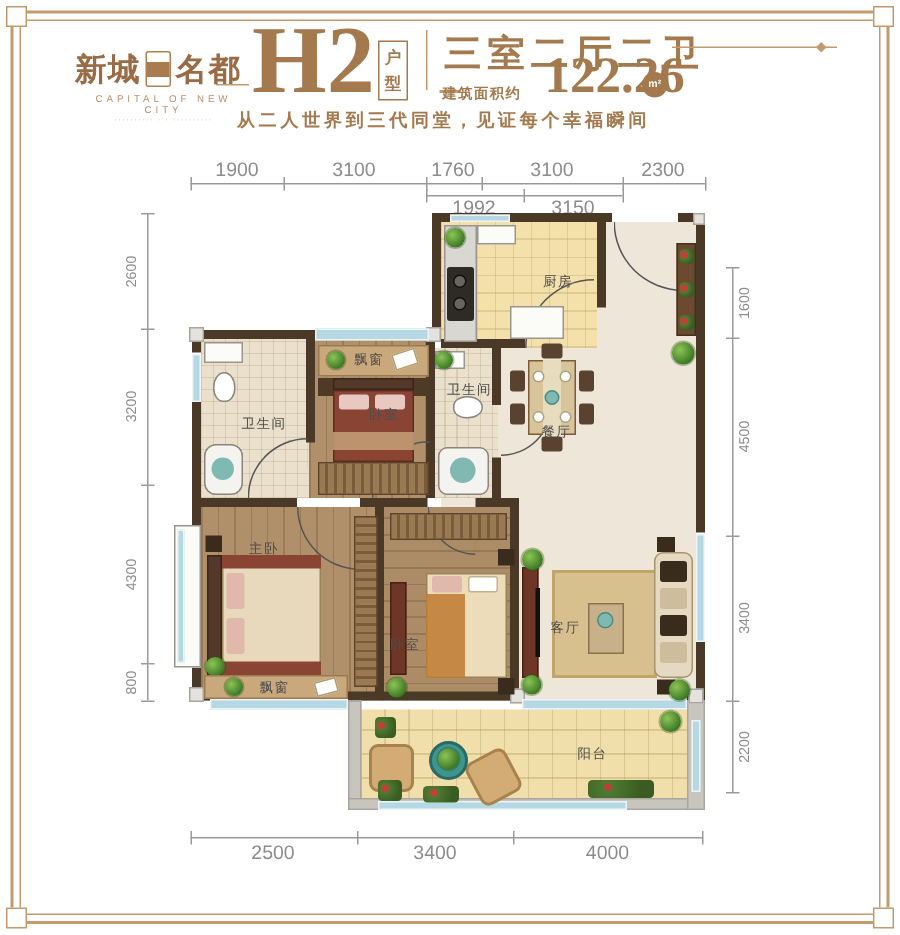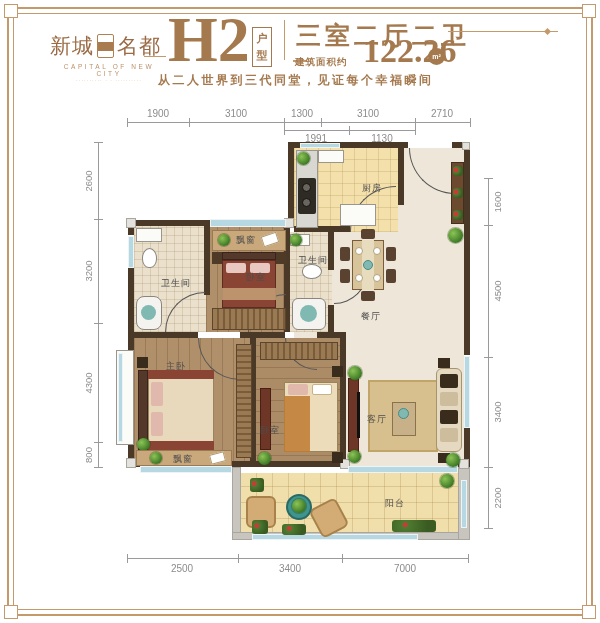--- a/index.html
+++ b/index.html
@@ -4,40 +4,40 @@
 <style>
   html,body{margin:0;padding:0;}
   body{width:600px;height:623px;position:relative;background:#ffffff;overflow:hidden;
        font-family:"Liberation Sans",sans-serif;}
   .abs{position:absolute;box-sizing:border-box;}
   
   .frame-outer{left:7px;top:7px;right:7px;bottom:7px;border:2px solid #c49a6c;}
   .frame-inner{left:13px;top:13px;right:13px;bottom:13px;border:1px solid #c49a6c;}
   .corner{width:14px;height:14px;border:1px solid #c49a6c;background:#fff;}
   
-  .brand-cn{font-family:"Liberation Serif",serif;font-weight:normal;color:#9a6b45;font-size:21px;letter-spacing:1px;display:flex;align-items:center;gap:3px;}
+  .brand-cn{font-family:"Liberation Serif",serif;font-weight:bold;color:#9a6b45;font-size:21px;letter-spacing:1px;display:flex;align-items:center;gap:3px;}
   .seal{width:15px;height:22px;border:1px solid #b08050;border-radius:2px;background:linear-gradient(#fff 30%,#a97c50 30% 75%,#fff 75%);}
   .brand-en{font-size:6.5px;letter-spacing:2.6px;color:#bb9168;margin-top:3px;text-align:center;}
   .brand-micro{font-size:5px;letter-spacing:1px;color:#cfab82;text-align:center;}
   .h2big{font-family:"Liberation Serif",serif;font-weight:bold;color:#a5794e;font-size:64px;line-height:1;}
   .typebox{width:20px;border:1px solid #a5794e;color:#a5794e;font-size:11px;font-weight:bold;
            display:flex;flex-direction:column;align-items:center;padding:3px 0;gap:2px;font-family:"Liberation Serif",serif;}
   .rooms-title{font-family:"Liberation Serif",serif;font-weight:bold;color:#a5794e;font-size:25px;letter-spacing:4px;white-space:nowrap;}
   .area-label{font-size:9.5px;font-weight:bold;color:#a5794e;letter-spacing:1px;}
   .area-value{font-family:"Liberation Serif",serif;font-weight:bold;color:#a5794e;font-size:34px;line-height:1;}
   .unit-circle{width:17px;height:17px;border-radius:50%;background:#a5794e;color:#fff;font-size:7px;font-weight:bold;
                display:flex;align-items:center;justify-content:center;}
   .slogan{font-size:12px;font-weight:bold;color:#a5794e;letter-spacing:2.5px;white-space:nowrap;}
   .brownline{background:#c49a6c;}
   .diamond{width:5px;height:5px;background:#c49a6c;transform:rotate(45deg);}
   
   .dline{background:#9a9a9a;}
   .tickv{width:1px;height:9px;background:#9a9a9a;}
   .tickh{width:9px;height:1px;background:#9a9a9a;}
-  .dim{font-size:10px;color:#8c8c8c;white-space:nowrap;transform:translate(-50%,-50%);}
+  .dim{font-size:13px;color:#8c8c8c;white-space:nowrap;transform:translate(-50%,-50%);}
   .dimr{font-size:9.5px;color:#8c8c8c;white-space:nowrap;transform:translate(-50%,-50%) rotate(-90deg);}
   
   .wall{background:#4a3927;}
   .gwall{background:#c8c5bf;border:1px solid #a9a6a0;}
   .col{background:#e4e2dd;border:1px solid #a9a6a0;}
   .win{background:#b5d8e2;border:1px solid #eef4f6;}
   .marble{background:#eee7d9;}
   .tileY{background:#f3e0ab;background-image:repeating-linear-gradient(0deg,rgba(170,140,80,.25) 0 1px,transparent 1px 12px),repeating-linear-gradient(90deg,rgba(170,140,80,.25) 0 1px,transparent 1px 12px);}
   .tileB{background:#eae0cc;background-image:repeating-linear-gradient(0deg,rgba(160,140,100,.25) 0 1px,transparent 1px 8px),repeating-linear-gradient(90deg,rgba(160,140,100,.25) 0 1px,transparent 1px 8px);}
   .wood{background:#b0906a;background-image:repeating-linear-gradient(90deg,rgba(90,60,30,.25) 0 1px,transparent 1px 11px);}
@@ -94,30 +94,30 @@
 
 <div class="abs dline" style="left:127px;top:122px;width:343px;height:1px;"></div>
 <div class="abs tickv" style="left:127px;top:118px;"></div>
 <div class="abs tickv" style="left:189px;top:118px;"></div>
 <div class="abs tickv" style="left:284px;top:118px;"></div>
 <div class="abs tickv" style="left:321px;top:118px;"></div>
 <div class="abs tickv" style="left:415px;top:118px;"></div>
 <div class="abs tickv" style="left:470px;top:118px;"></div>
 <div class="abs dim" style="left:158px;top:113px;">1900</div>
 <div class="abs dim" style="left:236px;top:113px;">3100</div>
-<div class="abs dim" style="left:302px;top:113px;">1300</div>
+<div class="abs dim" style="left:302px;top:113px;">1760</div>
 <div class="abs dim" style="left:368px;top:113px;">3100</div>
-<div class="abs dim" style="left:442px;top:113px;">2710</div>
+<div class="abs dim" style="left:442px;top:113px;">2300</div>
 
 <div class="abs dline" style="left:284px;top:130px;width:131px;height:1px;"></div>
 <div class="abs tickv" style="left:284px;top:126px;"></div>
 <div class="abs tickv" style="left:349px;top:126px;"></div>
 <div class="abs tickv" style="left:415px;top:126px;"></div>
-<div class="abs dim" style="left:316px;top:138px;">1991</div>
-<div class="abs dim" style="left:382px;top:138px;">1130</div>
+<div class="abs dim" style="left:316px;top:138px;">1992</div>
+<div class="abs dim" style="left:382px;top:138px;">3150</div>
 
 <div class="abs dline" style="left:98px;top:142px;width:1px;height:325px;"></div>
 <div class="abs tickh" style="left:94px;top:142px;"></div>
 <div class="abs tickh" style="left:94px;top:219px;"></div>
 <div class="abs tickh" style="left:94px;top:323px;"></div>
 <div class="abs tickh" style="left:94px;top:442px;"></div>
 <div class="abs tickh" style="left:94px;top:467px;"></div>
 <div class="abs dimr" style="left:88px;top:181px;">2600</div>
 <div class="abs dimr" style="left:88px;top:271px;">3200</div>
 <div class="abs dimr" style="left:88px;top:383px;">4300</div>
@@ -134,21 +134,21 @@
 <div class="abs dimr" style="left:497px;top:412px;">3400</div>
 <div class="abs dimr" style="left:497px;top:498px;">2200</div>
 
 <div class="abs dline" style="left:127px;top:558px;width:341px;height:1px;"></div>
 <div class="abs tickv" style="left:127px;top:554px;"></div>
 <div class="abs tickv" style="left:238px;top:554px;"></div>
 <div class="abs tickv" style="left:342px;top:554px;"></div>
 <div class="abs tickv" style="left:468px;top:554px;"></div>
 <div class="abs dim" style="left:182px;top:568px;">2500</div>
 <div class="abs dim" style="left:290px;top:568px;">3400</div>
-<div class="abs dim" style="left:405px;top:568px;">7000</div>
+<div class="abs dim" style="left:405px;top:568px;">4000</div>
 
 <div class="abs marble" style="left:294px;top:148px;width:170px;height:319px;"></div>
 <div class="abs tileY" style="left:294px;top:148px;width:104px;height:84px;"></div>
 <div class="abs tileB" style="left:134px;top:226px;width:72px;height:106px;"></div>
 <div class="abs wood" style="left:206px;top:226px;width:82px;height:106px;"></div>
 <div class="abs tileB" style="left:288px;top:232px;width:44px;height:100px;"></div>
 <div class="abs wood" style="left:134px;top:338px;width:122px;height:129px;"></div>
 <div class="abs woodv" style="left:256px;top:338px;width:90px;height:129px;"></div>
 <div class="abs sand" style="left:240px;top:473px;width:222px;height:62px;"></div>
 
@@ -319,18 +319,18 @@
 <div class="abs flower" style="left:252px;top:520px;width:16px;height:14px;"></div>
 <div class="abs flower" style="left:282px;top:524px;width:24px;height:11px;"></div>
 <div class="abs flower" style="left:392px;top:520px;width:44px;height:12px;"></div>
 <div class="abs plant" style="left:440px;top:474px;width:14px;height:14px;"></div>
 
 <div class="abs lbl" style="left:372px;top:188px;">厨房</div>
 <div class="abs lbl" style="left:176px;top:283px;">卫生间</div>
 <div class="abs lbl" style="left:246px;top:240px;">飘窗</div>
 <div class="abs lbl" style="left:256px;top:277px;">卧室</div>
 <div class="abs lbl" style="left:313px;top:260px;">卫生间</div>
-<div class="abs lbl" style="left:371px;top:316px;">餐厅</div>
+<div class="abs lbl" style="left:371px;top:288px;">餐厅</div>
 <div class="abs lbl" style="left:176px;top:366px;">主卧</div>
 <div class="abs lbl" style="left:270px;top:430px;">卧室</div>
 <div class="abs lbl" style="left:377px;top:419px;">客厅</div>
 <div class="abs lbl" style="left:183px;top:459px;">飘窗</div>
 <div class="abs lbl" style="left:395px;top:503px;">阳台</div>
 
 </body></html>

